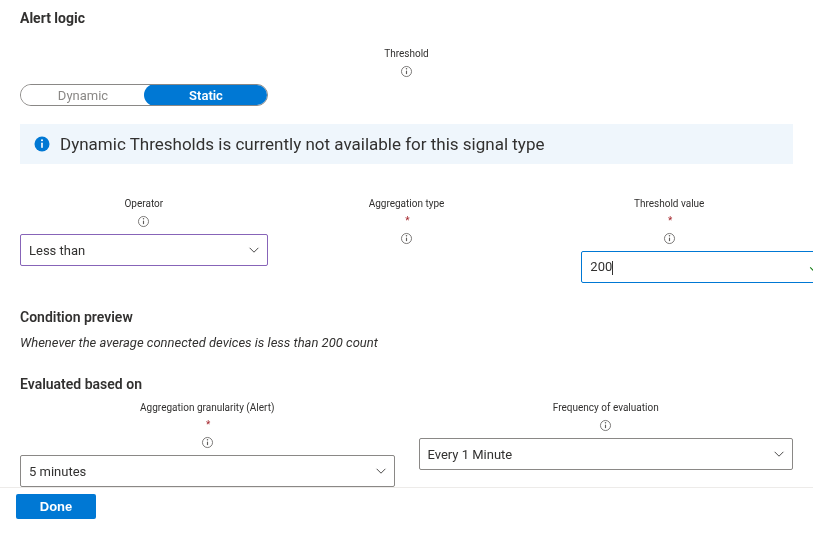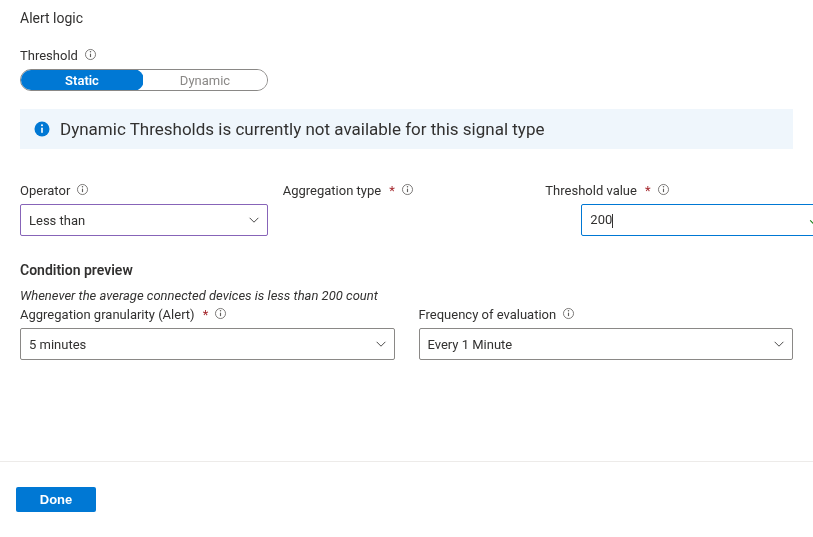--- a/index.html
+++ b/index.html
@@ -10,32 +10,33 @@
     color: #323130;
     width: 813px;
     height: 537px;
     background: #fff;
     position: relative;
   }
   .page { padding: 6px 20px 0 20px; }
 
   .section-title {
     font-size: 14px;
-    font-weight: 400;
+    font-weight: 700;
     color: #323130;
     margin: 4px 0 22px 0;
   }
 
   .label-row {
     display: flex;
-    align-items: flex-start;
+    align-items: center;
     gap: 6px;
     margin-bottom: 6px;
-    font-size: 13px;
-    color: #323130;
+    font-size: 10px;
+    color: #323130;
+    flex-direction: column;
   }
   .label-row .req { color: #a4262c; margin-left: 2px; }
 
   .info-icon {
     width: 13px; height: 13px;
     display: inline-flex; align-items: center; justify-content: center;
   }
   .info-icon svg { display: block; }
 
   
@@ -146,23 +147,23 @@
 
   .row2 {
     display: flex;
     gap: 24px;
   }
   .row2 .col { flex: 1; }
 
   
   .footer {
     position: absolute;
-    left: 0; right: 0; bottom: 0;
+    left: 0; right: 0; bottom: 12px;
     border-top: 1px solid #edebe9;
-    padding: 25px 16px;
+    padding: 6px 16px;
     background: #fff;
   }
   .btn-primary {
     background: #0078d4;
     color: #fff;
     font-size: 13px;
     font-weight: 600;
     border: none;
     padding: 5px 20px;
     border-radius: 2px;
@@ -184,22 +185,22 @@
       <svg viewBox="0 0 16 16" width="13" height="13" fill="none" stroke="#605e5c" stroke-width="1">
         <circle cx="8" cy="8" r="6.2"></circle>
         <line x1="8" y1="7" x2="8" y2="11.2" stroke-width="1.4"></line>
         <circle cx="8" cy="4.6" r="0.9" fill="#605e5c" stroke="none"></circle>
       </svg>
     </span>
   </div>
 
   
   <div class="pill-group">
+    <div class="pill">Dynamic</div>
     <div class="pill active">Static</div>
-    <div class="pill">Dynamic</div>
   </div>
 
   
   <div class="banner">
     <span class="banner-icon">
       <svg viewBox="0 0 16 16" width="16" height="16">
         <circle cx="8" cy="8" r="7.5" fill="#0078d4"></circle>
         <rect x="7.2" y="6.5" width="1.6" height="5.5" rx="0.8" fill="#fff"></rect>
         <circle cx="8" cy="4.3" r="1" fill="#fff"></circle>
       </svg>
@@ -265,20 +266,21 @@
         </span>
       </div>
     </div>
   </div>
 
   
   <div class="subhead">Condition preview</div>
   <div class="preview-text">Whenever the average connected devices is less than 200 count</div>
 
   
+  <div class="subhead">Evaluated based on</div>
 
   <div class="row2" style="margin-top:2px;">
     <div class="col">
       <div class="label-row">
         <span>Aggregation granularity (Alert)</span>
         <span class="req">*</span>
         <span class="info-icon">
           <svg viewBox="0 0 16 16" width="13" height="13" fill="none" stroke="#605e5c" stroke-width="1">
             <circle cx="8" cy="8" r="6.2"></circle>
             <line x1="8" y1="7" x2="8" y2="11.2" stroke-width="1.4"></line>

